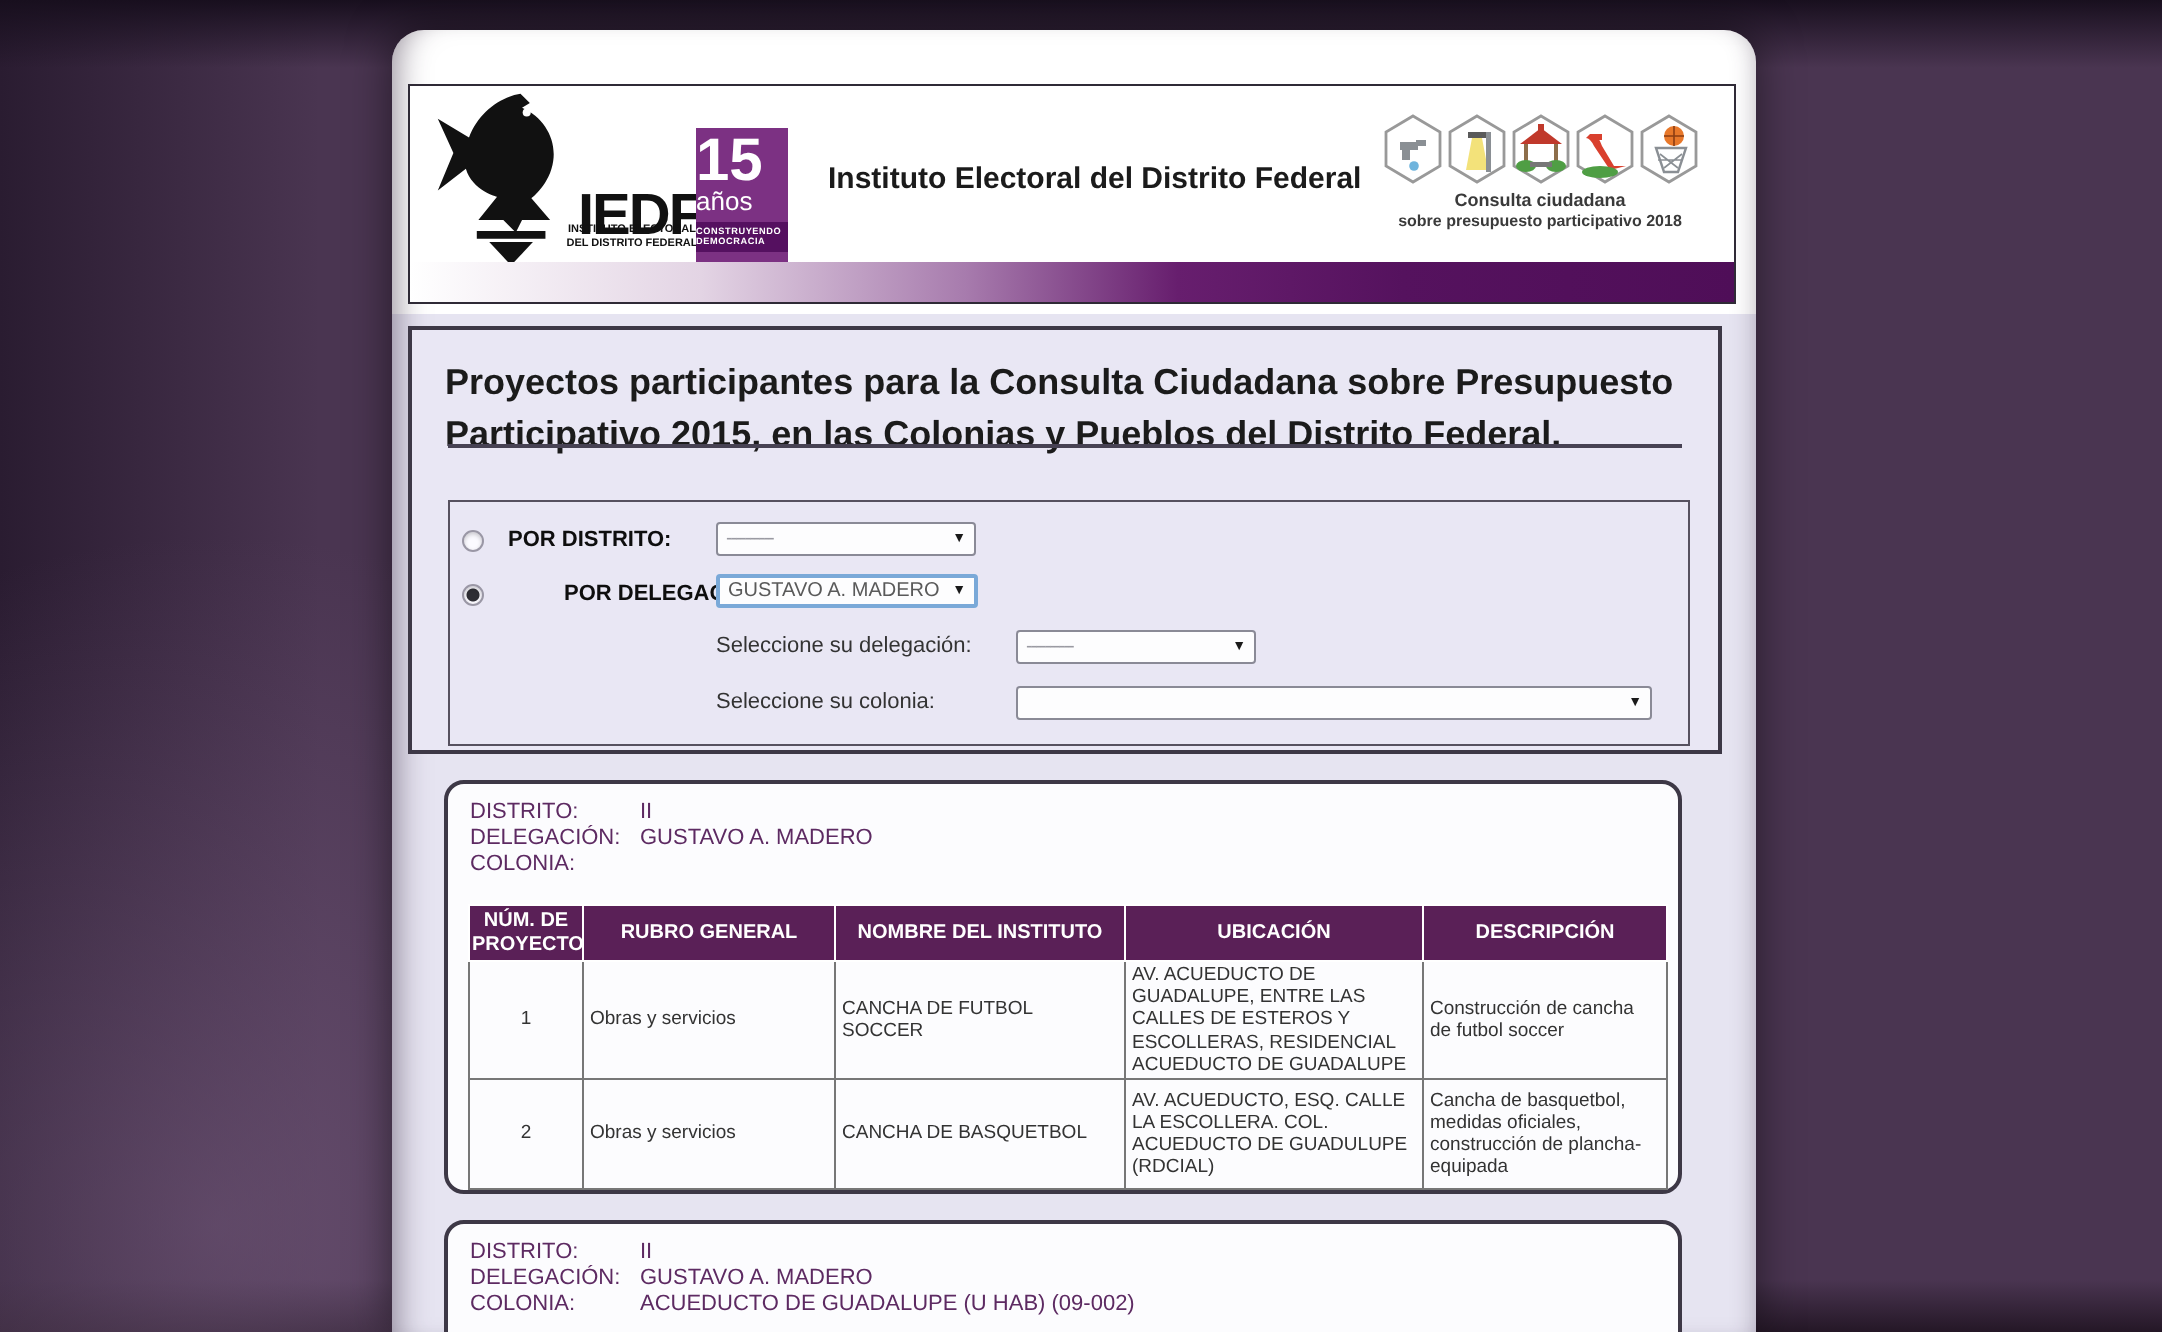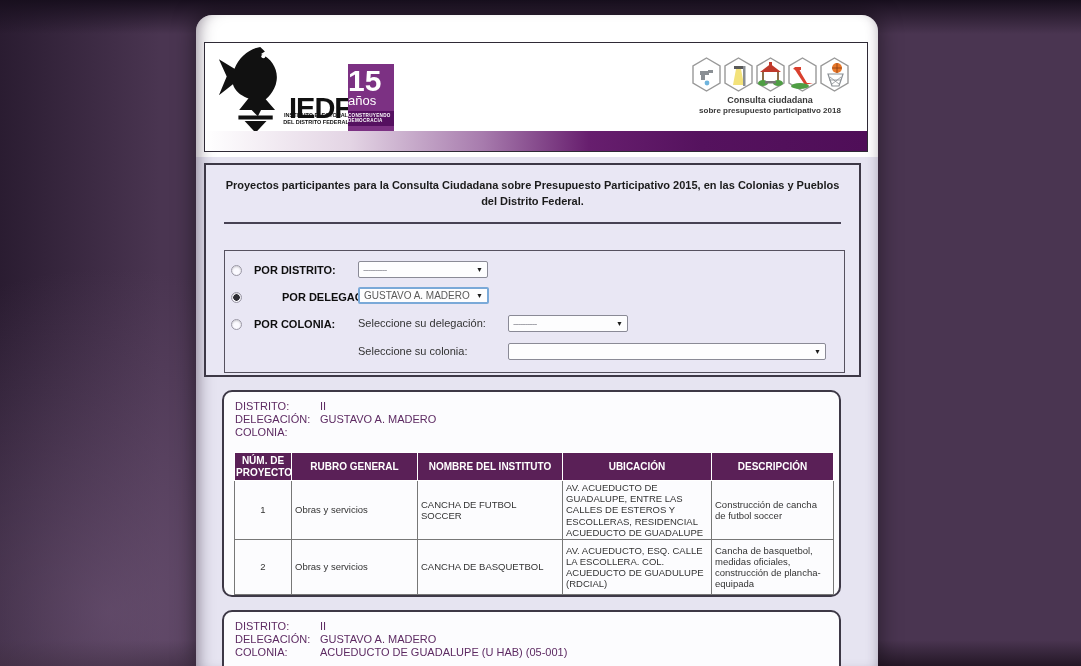--- a/index.html
+++ b/index.html
@@ -50,22 +50,22 @@
     position:absolute; left:0; bottom:0; width:100%; height:20px;
     background:linear-gradient(90deg,#ffffff 0%, #e3d4e4 22%, #a77bad 42%, #671e6e 58%, #55125e 75%, #4f0e58 100%);
   }
 
   
   .box-a{
     position:absolute; left:0; top:148px; width:657px; height:214px;
     background:#e9e7f4; border:2px solid #3d3846;
   }
   .intro-title{
-    margin:13px auto 0; width:620px; text-align:center;
-    font-size:11px; font-weight:bold; color:#1b1b1b; line-height:1.45;
+    margin:13px auto 0; width:620px; 
+    font-size:18px; font-weight:bold; color:#1b1b1b; line-height:1.45;
   }
   .intro-hr{ position:absolute; left:18px; right:18px; top:57px; border-top:2px solid #474253; }
   .filter-box{
     position:absolute; left:18px; top:85px; width:621px; height:123px;
     border:1px solid #56515f; background:#e9e7f4;
   }
   .f-row{ position:absolute; left:0; height:18px; display:flex; align-items:center; }
   .radio{
     width:11px; height:11px; border-radius:50%;
     border:1px solid #9a97a5; background:#fbfaff;
@@ -136,20 +136,21 @@
 
     <div class="badge">
       <span class="num">15</span>
       <span class="word">años</span>
       <div class="strip">
         <span>CONSTRUYENDO</span>
         <span>DEMOCRACIA</span>
       </div>
     </div>
 
+    <div class="inst-title">Instituto Electoral del Distrito Federal</div>
 
     <div class="consulta">
       <div class="hexrow">
         <svg class="hex" viewBox="0 0 31 35">
           <polygon points="15.5,1 29,9 29,26 15.5,34 2,26 2,9" fill="#fff" stroke="#999" stroke-width="1.4"></polygon>
           <path d="M9 14 h9 v4 h-4 v5 h-4 v-5 h-1 z" fill="#8a8f94"></path>
           <rect x="17" y="13" width="5" height="3" fill="#8a8f94"></rect>
           <circle cx="16" cy="26" r="2.4" fill="#6fb4dd"></circle>
         </svg>
         <svg class="hex" viewBox="0 0 31 35">
@@ -206,24 +207,20 @@
 
       <div class="f-row" style="top:37px; width:100%;gap:28px;">
         <div class="radio checked"></div>
         <div class="f-label">POR DELEGACIÓN:</div>
       </div>
       <div class="dd focused" style="left:133px; top:36px; width:131px;">
         <span class="dd-val">GUSTAVO A. MADERO</span>
         <span class="arrow">▼</span>
       </div>
 
-      <div class="f-row" style="top:64px; width:100%;">
-        <div class="radio"></div>
-        <div class="f-label">POR COLONIA:</div>
-      </div>
       <div class="sub-label" style="position:absolute; left:133px; top:66px;">Seleccione su delegación:</div>
       <div class="dd" style="left:283px; top:64px; width:120px;">
         <span class="dd-val dash">----------</span>
         <span class="arrow">▼</span>
       </div>
 
       <div class="sub-label" style="position:absolute; left:133px; top:94px;">Seleccione su colonia:</div>
       <div class="dd" style="left:283px; top:92px; width:318px;">
         <span class="dd-val"></span>
         <span class="arrow">▼</span>
@@ -276,18 +273,18 @@
     </table>
   </div>
 
   <div class="result-box rb2">
     <div class="info">
       <span class="lbl">DISTRITO:</span>
       <span class="val">II</span>
       <span class="lbl">DELEGACIÓN:</span>
       <span class="val">GUSTAVO A. MADERO</span>
       <span class="lbl">COLONIA:</span>
-      <span class="val">ACUEDUCTO DE GUADALUPE (U HAB) (05-001)</span>
+      <span class="val">ACUEDUCTO DE GUADALUPE (U HAB) (09-002)</span>
     </div>
   </div>
 
  </div>
 </div>
 
 </body></html>

